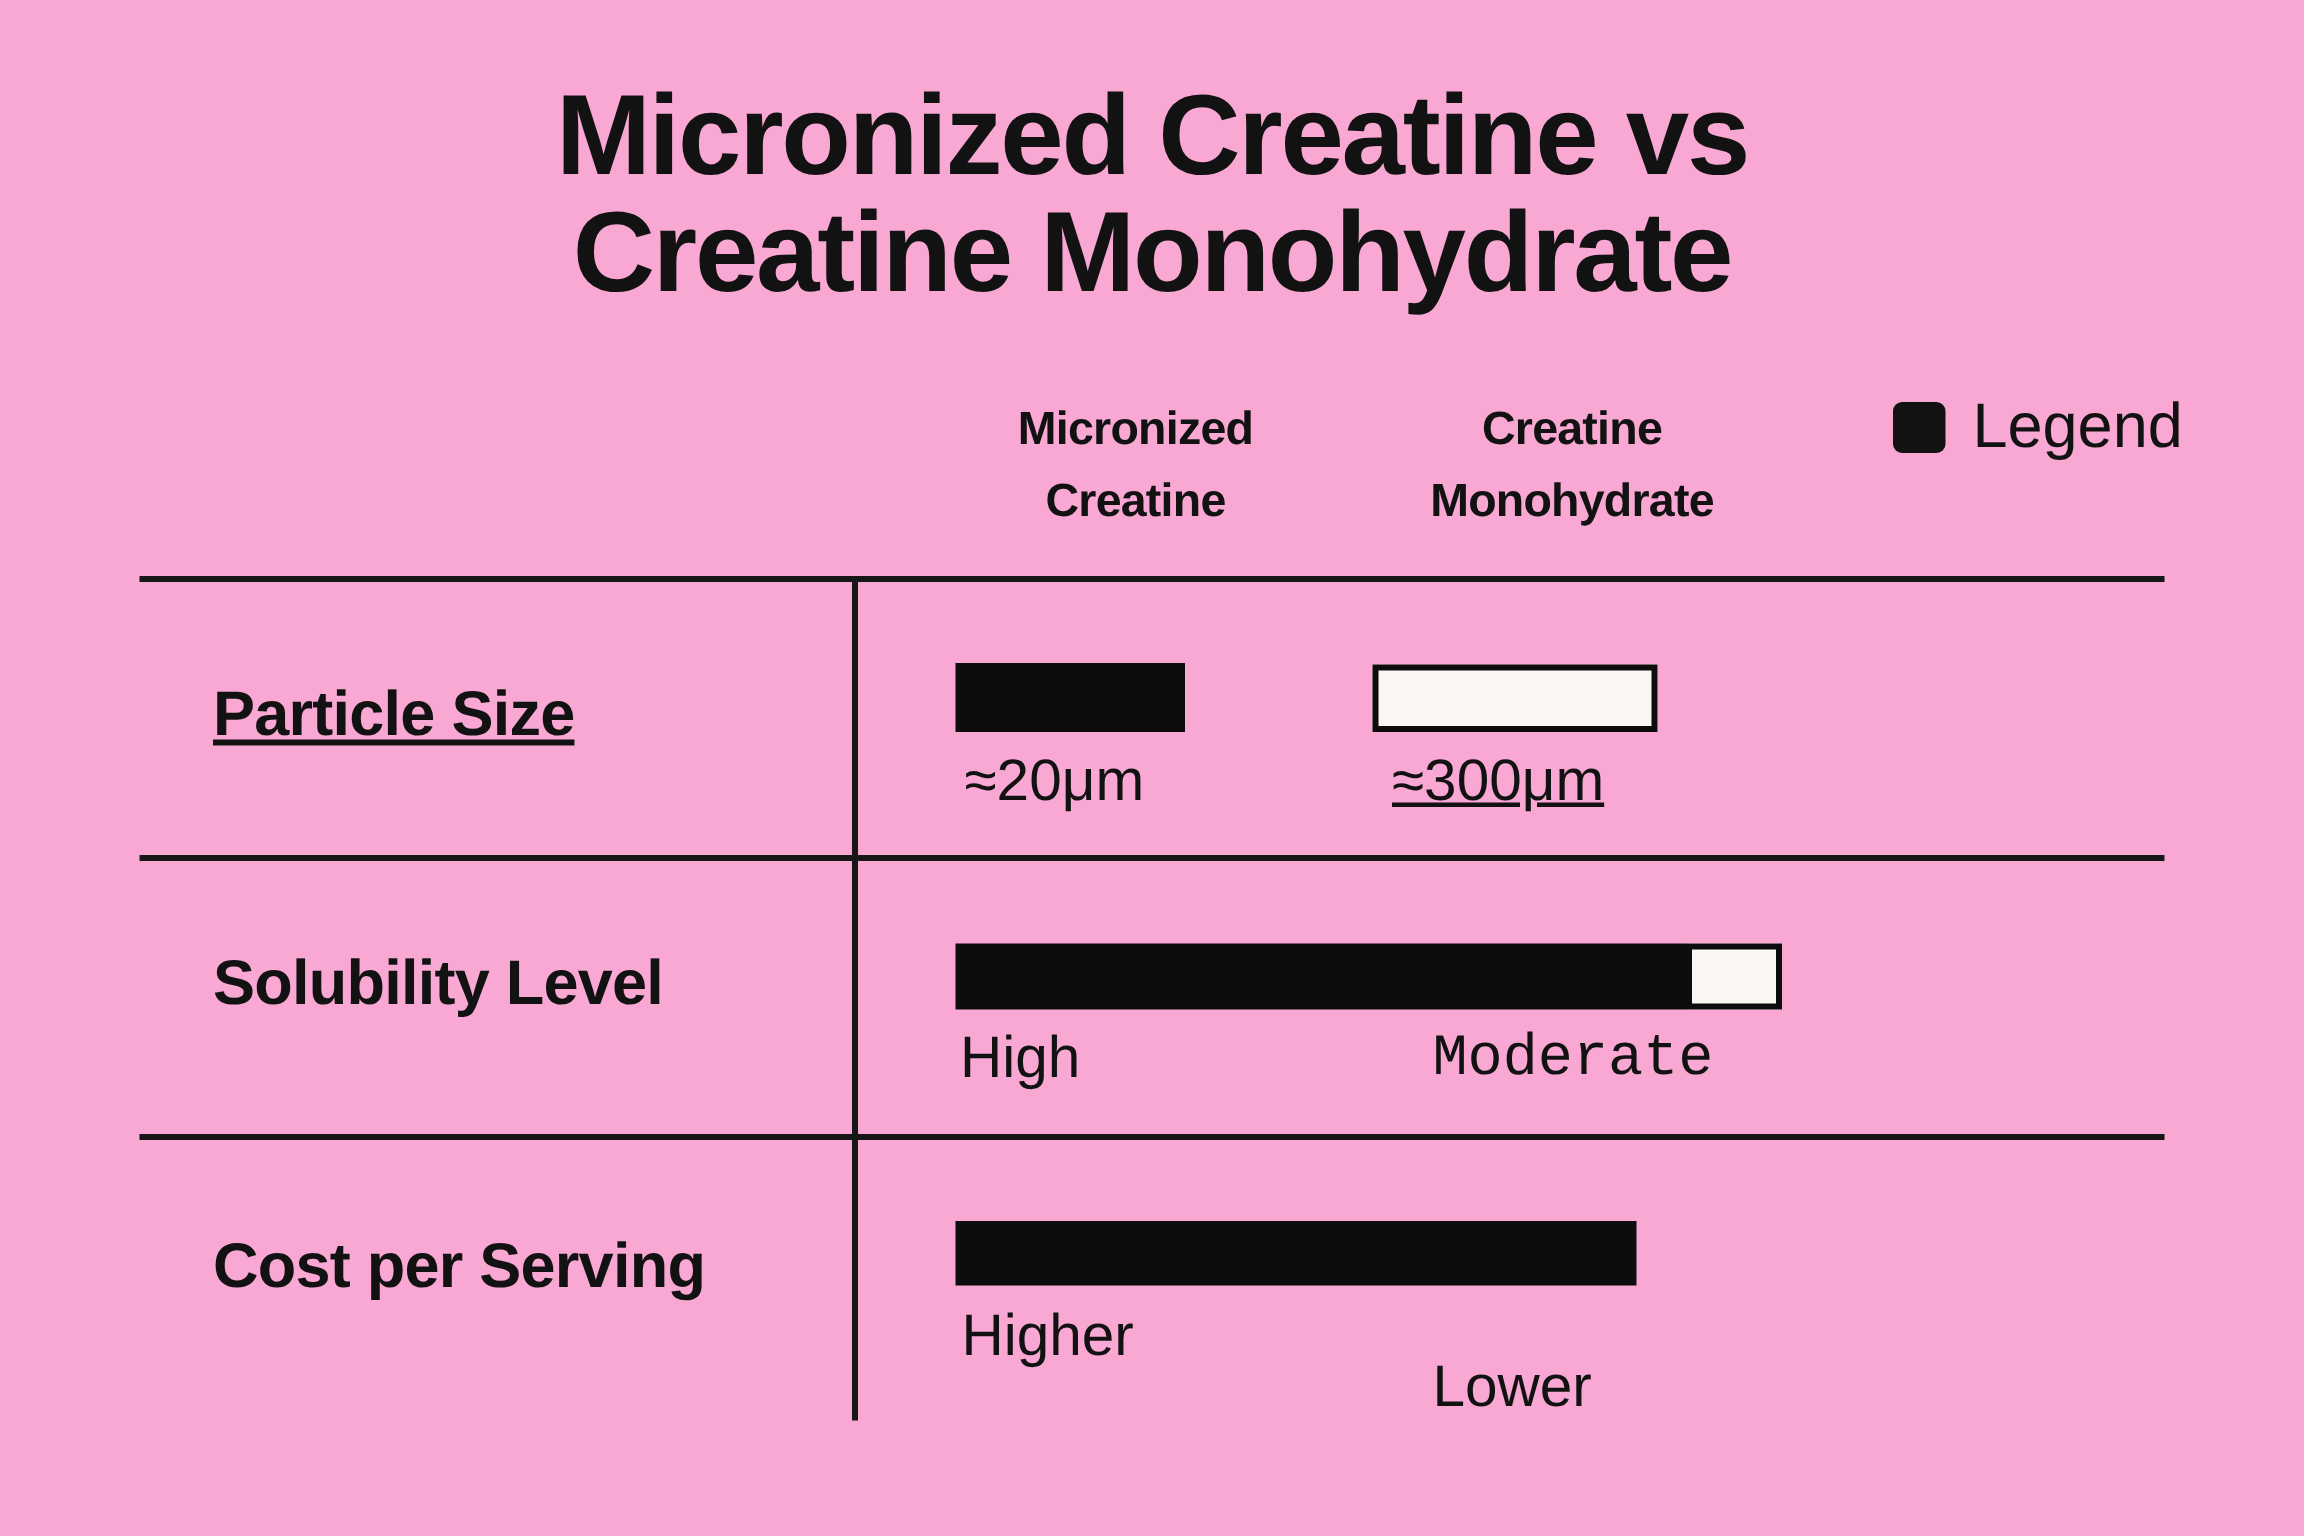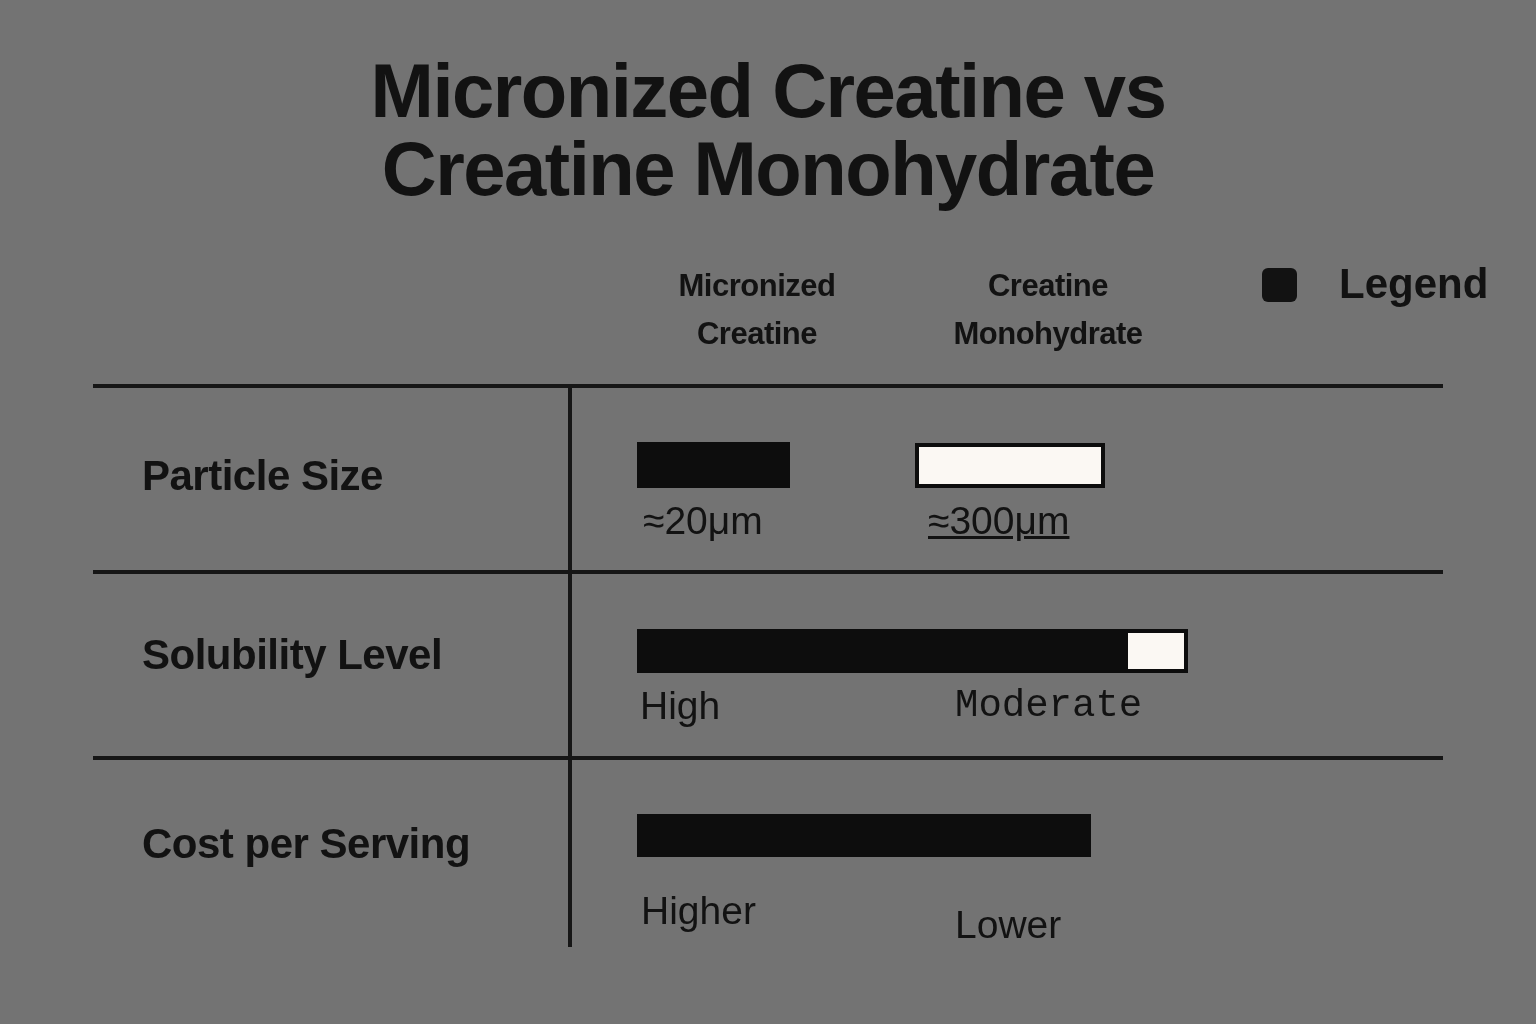--- a/index.html
+++ b/index.html
@@ -3,21 +3,21 @@
 <meta charset="utf-8">
 <style>
   html,body{margin:0;padding:0;}
   body{
     width:1536px;height:1024px;
     background:#f8f4ee;
     font-family:"Liberation Sans","DejaVu Sans",sans-serif;
     color:#121212;
     -webkit-font-smoothing:antialiased;
   }
-  .sheet{position:relative;width:1536px;height:1024px;background:#737373;overflow:hidden;}
+  .sheet{position:relative;width:1536px;height:1024px;background:#f9a8d4;overflow:hidden;}
 
   .title{
     position:absolute;top:52px;left:0;right:0;
     text-align:center;
     font-size:76px;font-weight:700;line-height:78px;
     letter-spacing:-1.5px;
     white-space:pre-line;
   }
 
   .col-header{
@@ -26,35 +26,35 @@
     letter-spacing:-0.5px;text-align:center;white-space:pre-line;
   }
   .col-header.c1{left:617px;width:280px;}
   .col-header.c2{left:908px;width:280px;}
   .legend-swatch{
     position:absolute;left:1262px;top:268px;width:35px;height:34px;
     background:#121212;border-radius:6px;
   }
   .legend-label{
     position:absolute;left:1315px;top:260px;
-    font-size:42px;line-height:48px;font-weight:700;margin-left:24px;
+    font-size:42px;line-height:48px;font-weight:400;
   }
 
   .rule{position:absolute;background:#161616;}
   .rule.h{left:93px;width:1350px;height:3.5px;}
   .rule.h1{top:384px;}
   .rule.h2{top:570px;}
   .rule.h3{top:756px;}
   .rule.v{left:568px;top:384px;width:3.5px;height:563px;}
 
   .row-label{
     position:absolute;left:142px;
     font-size:42px;font-weight:700;line-height:48px;letter-spacing:-0.5px;
   }
-  .row-label.r1{top:452px;}
+  .row-label.r1{top:452px;text-decoration:underline;}
   .row-label.r2{top:631px;}
   .row-label.r3{top:820px;}
 
   .bar{position:absolute;box-sizing:border-box;}
   .bar.filled{background:#0d0d0d;}
   .bar.outlined{background:#fbf8f3;border:4px solid #0d0d0d;}
 
   .bar.r1a{left:637px;top:442px;height:46px;}
   .bar.r1b{left:915px;top:443px;height:45px;}
   .bar.r2a{left:637px;top:629px;height:44px;}
@@ -62,21 +62,21 @@
   .bar.r3a{left:637px;top:814px;height:43px;}
 
   .val-label{
     position:absolute;
     font-size:39px;font-weight:400;line-height:46px;letter-spacing:0;
   }
   .val-label.v1a{left:643px;top:498px;}
   .val-label.v1b{left:928px;top:498px;text-decoration:underline;}
   .val-label.v2a{left:640px;top:683px;}
   .val-label.v2b{left:955px;top:683px;font-family:Liberation Mono, monospace;}
-  .val-label.v3a{left:641px;top:868px;margin-top:20px;}
+  .val-label.v3a{left:641px;top:868px;}
   .val-label.v3b{left:955px;top:902px;}
 </style>
 </head>
 <body>
 
 <div class="sheet">
 
   <div class="title">Micronized Creatine vs
 Creatine Monohydrate</div>
 

